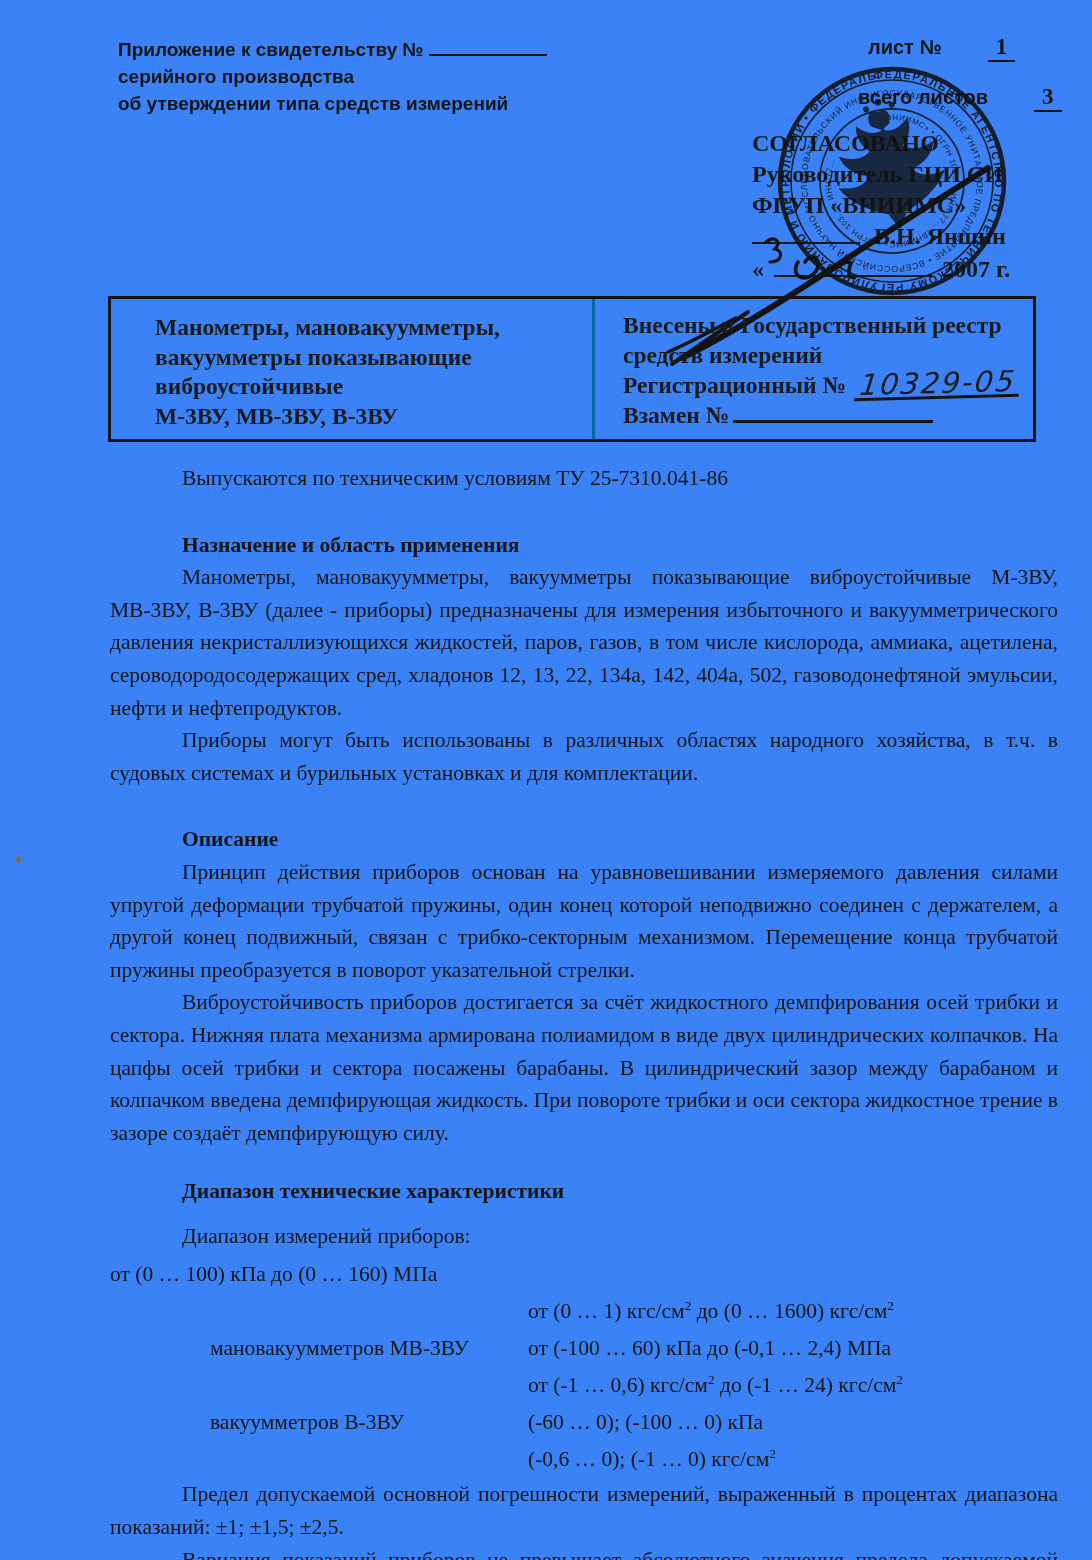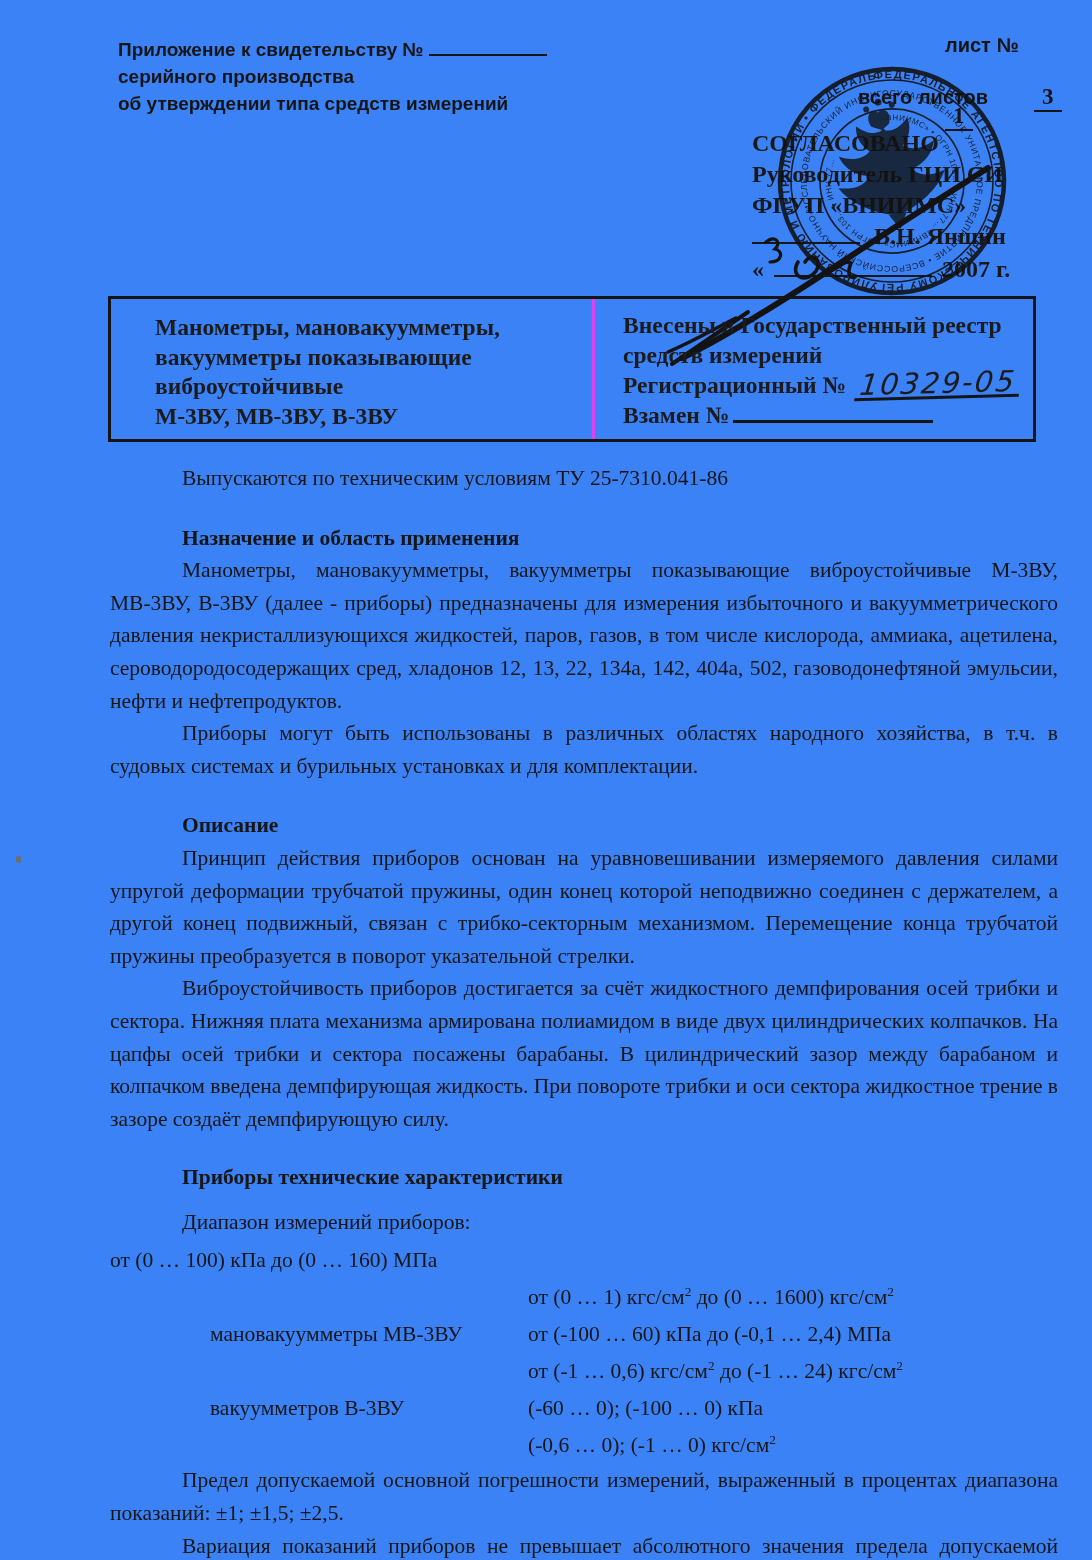--- a/index.html
+++ b/index.html
@@ -36,60 +36,60 @@
   .approval .date-blank{flex:0 0 158px; border-bottom:2px solid #181818; height:18px; margin:0 10px;}
   
   .stamp{position:absolute; left:765px; top:54px; width:254px; height:254px; opacity:.88; pointer-events:none;}
   .signature{position:absolute; left:620px; top:120px; width:430px; height:260px; pointer-events:none;}
   
   .title-table{
     position:absolute; left:108px; top:296px; width:922px; height:140px;
     border:3px solid #151515; display:flex;
   }
   .title-table .cell-left{
-    width:484px; border-right:3px solid #d946ef; padding:14px 16px 0 44px; box-sizing:border-box;
+    width:484px; border-right:3px solid #0369a1; padding:14px 16px 0 44px; box-sizing:border-box;
   }
   .title-table .cell-right{flex:1; padding:12px 10px 16px 28px; box-sizing:border-box;}
   .title-table .line{font-size:23.5px; line-height:29.5px; font-weight:bold;}
   .reg-line{display:flex; align-items:baseline;}
   .handwritten{
     font-family:"DejaVu Sans", sans-serif; font-style:italic; font-weight:400;
     font-size:29px; letter-spacing:2px; transform:skewX(-8deg) rotate(-1.5deg);
     border-bottom:3px solid #151515; padding:0 4px; margin-left:10px; line-height:26px;
   }
   .vzamen-blank{display:inline-block; width:200px; border-bottom:3px solid #151515; height:16px; margin-left:4px;}
   
   .flow{
     position:absolute; left:110px; top:462px; width:948px;
     font-size:21.5px; line-height:32.6px; text-align:justify; color:#161616;
   }
   .flow p{margin:0; text-indent:72px;}
   .flow .heading{font-weight:bold; text-indent:72px; text-align:left;}
-  .h-gap{margin-top:27px;}
+  .h-gap{margin-top:34px;}
   .p-gap{margin-top:10px;}
   .left-only{text-align:left;}
   .mt26{margin-top:26px;} .mt12{margin-top:12px;} .mt22{margin-top:22px;} .mt4{margin-top:4px;}
   .range-row{display:flex; text-align:left; line-height:37px;}
   .range-row .rlabel{width:318px; margin-left:100px; flex:0 0 auto;}
   .range-row .rvalue{flex:1;}
   sup{font-size:62%; vertical-align:super; line-height:0;}
   .speck{position:absolute; left:16px; top:856px; width:5px; height:7px; background:#6e6e6e; border-radius:2px;}
 </style>
 </head>
 <body>
 
 <div class="page">
 
   <div class="hdr-left">
     <div><span>Приложение к свидетельству №</span> <span class="blank-line" style="width:118px"></span></div>
     <div>серийного производства</div>
     <div>об утверждении типа средств измерений</div>
   </div>
 
-  <div class="sheet-row" style="left:945px; top:34px;flex-direction:column;">
+  <div class="sheet-row" style="left:868px; top:34px;">
     <span>лист №</span>
     <span class="num">1</span>
   </div>
   <div class="sheet-row" style="left:858px; top:84px;">
     <span>всего листов</span>
     <span class="num">3</span>
   </div>
 
   <div class="approval">
     <div>СОГЛАСОВАНО</div>
@@ -171,33 +171,33 @@
     <p class="left-only">Выпускаются по техническим условиям ТУ 25-7310.041-86</p>
 
     <div class="heading h-gap">Назначение и область применения</div>
     <p class="p-gap">Манометры, мановакуумметры, вакуумметры показывающие виброустойчивые М-3ВУ, МВ-3ВУ, В-3ВУ (далее - приборы) предназначены для измерения избыточного и вакуумметрического давления некристаллизующихся жидкостей, паров, газов, в том числе кислорода, аммиака, ацетилена, сероводородосодержащих сред, хладонов 12, 13, 22, 134а, 142, 404а, 502, газоводонефтяной эмульсии, нефти и нефтепродуктов.</p>
     <p>Приборы могут быть использованы в различных областях народного хозяйства, в т.ч. в судовых системах и бурильных установках и для комплектации.</p>
 
     <div class="heading h-gap">Описание</div>
     <p class="p-gap">Принцип действия приборов основан на уравновешивании измеряемого давления силами упругой деформации трубчатой пружины, один конец которой неподвижно соединен с держателем, а другой конец подвижный, связан с трибко-секторным механизмом. Перемещение конца трубчатой пружины преобразуется в поворот указательной стрелки.</p>
     <p>Виброустойчивость приборов достигается за счёт жидкостного демпфирования осей трибки и сектора. Нижняя плата механизма армирована полиамидом в виде двух цилиндрических колпачков. На цапфы осей трибки и сектора посажены барабаны. В цилиндрический зазор между барабаном и колпачком введена демпфирующая жидкость. При повороте трибки и оси сектора жидкостное трение в зазоре создаёт демпфирующую силу.</p>
 
-    <div class="heading mt26">Приборы технические характеристики</div>
+    <div class="heading mt26">Диапазон технические характеристики</div>
     <div class="left-only mt12" style="text-indent:72px">Диапазон измерений приборов:</div>
 
     <div class="mt4">
       <div class="range-row">
         <span class="rvalue">от (0 … 100) кПа до (0 … 160) МПа</span>
       </div>
       <div class="range-row">
         <span class="rlabel"></span>
         <span class="rvalue">от (0 … 1) кгс/см<sup>2</sup> до (0 … 1600) кгс/см<sup>2</sup></span>
       </div>
       <div class="range-row">
-        <span class="rlabel">мановакуумметры МВ-3ВУ</span>
+        <span class="rlabel">мановакуумметров МВ-3ВУ</span>
         <span class="rvalue">от (-100 … 60) кПа до (-0,1 … 2,4) МПа</span>
       </div>
       <div class="range-row">
         <span class="rlabel"></span>
         <span class="rvalue">от (-1 … 0,6) кгс/см<sup>2</sup> до (-1 … 24) кгс/см<sup>2</sup></span>
       </div>
       <div class="range-row">
         <span class="rlabel">вакуумметров В-3ВУ</span>
         <span class="rvalue">(-60 … 0); (-100 … 0) кПа</span>
       </div>

